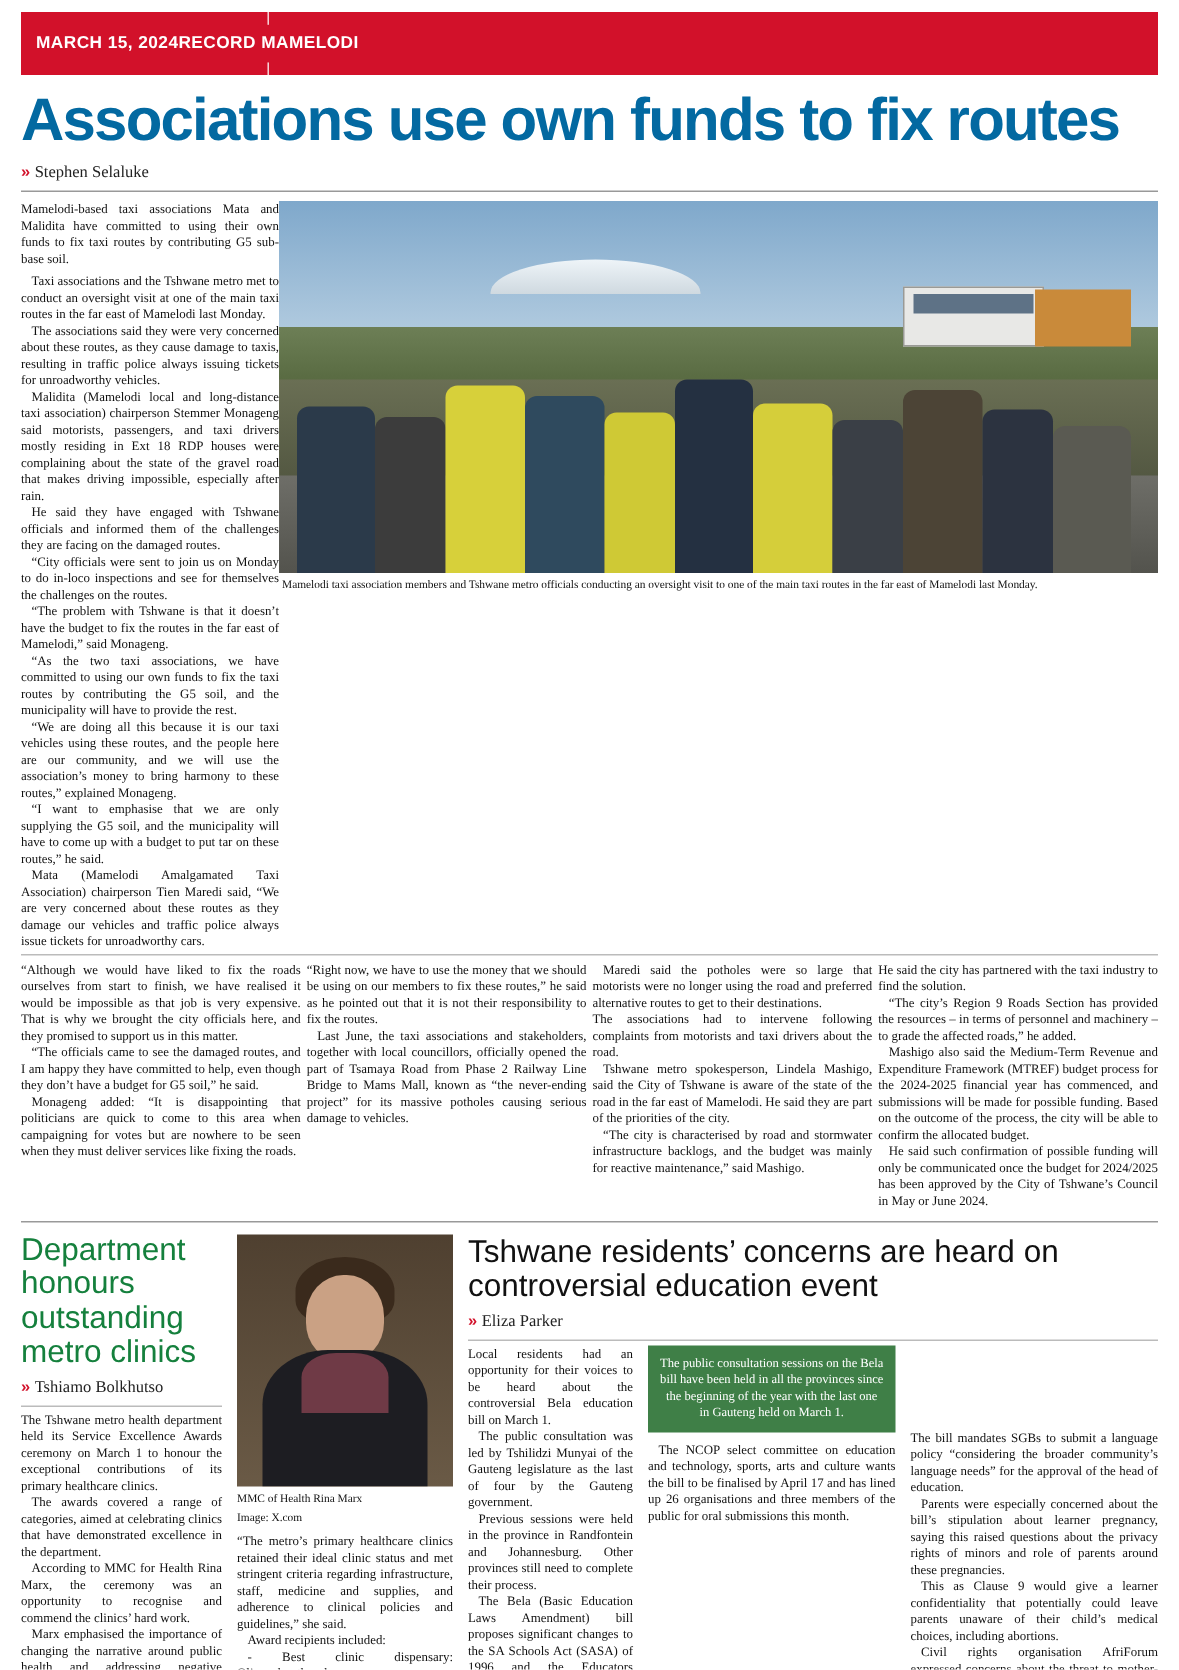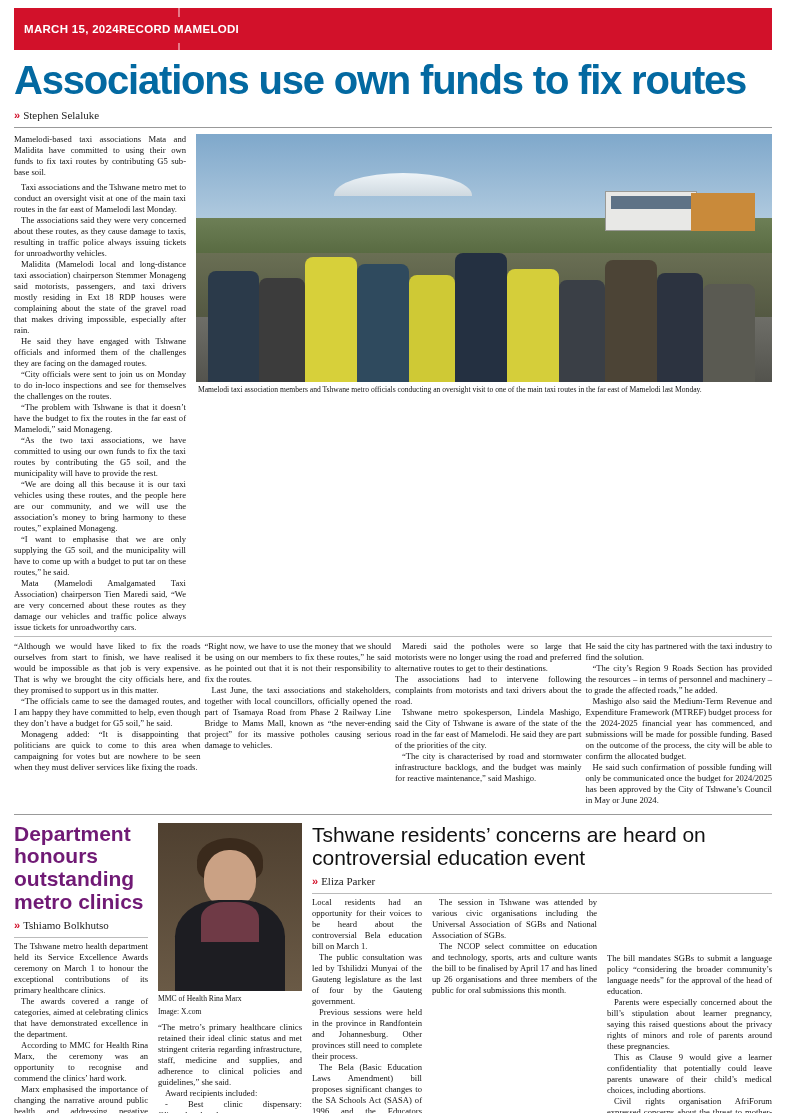--- a/index.html
+++ b/index.html
@@ -63,21 +63,21 @@
     display: flex;
     align-items: center;
     gap: 5px;
   }
   .chev { color:#d2112a; font-weight:bold; font-size:11px; letter-spacing:-2px; font-family:"Liberation Sans",sans-serif; }
 
   hr.rule { border:0; border-top:1px solid #999; margin: 4px 0 6px 0; }
   hr.thin { border:0; border-top:1px solid #bbb; margin: 3px 0; }
 
   
-  .top-wrap { display:flex; gap:10px; }
+  .top-wrap { display:flex; }
   .col-narrow { width: 172px; }
   .photo-col { flex:1; }
 
   p.body {
     font-size: 8.6px;
     line-height: 1.28;
     text-align: justify;
     margin: 0 0 0 0;
     text-indent: 7px;
     hyphens: auto;
@@ -126,24 +126,24 @@
     border-top: 1px solid #999;
     padding-top: 8px;
     display: flex;
     gap: 10px;
   }
   .left-story { width: 288px; display:flex; gap:10px; }
   .left-story .txtcol { width: 134px; }
   .left-story .imgcol { width: 144px; }
   .dept-headline {
     font-family: "Liberation Sans", sans-serif;
-    font-weight: bold;
+    font-weight: normal;
     font-size: 21px;
     line-height: 1.08;
-    color: #701a75;
+    color: #15803d;
     margin: 0 0 6px 0;
   }
   .portrait {
     width:100%; height: 168px; position:relative; overflow:hidden;
     background: linear-gradient(#4f4030,#6a5a46);
   }
   .portrait .face { position:absolute; left:32%; top:16%; width:36%; height:34%;
     background:#caa184; border-radius:48% 48% 44% 44%; }
   .portrait .hair { position:absolute; left:27%; top:9%; width:46%; height:27%;
     background:#3a2a1c; border-radius:50% 50% 35% 35%; }
@@ -310,21 +310,21 @@
 
       <div class="edu-grid">
         <div class="edu-lead-col">
           <p class="body first">Local residents had an opportunity for their voices to be heard about the controversial Bela education bill on March 1.</p>
           <p class="body">The public consultation was led by Tshilidzi Munyai of the Gauteng legislature as the last of four by the Gauteng government.</p>
           <p class="body">Previous sessions were held in the province in Randfontein and Johannesburg. Other provinces still need to complete their process.</p>
           <p class="body">The Bela (Basic Education Laws Amendment) bill proposes significant changes to the SA Schools Act (SASA) of 1996 and the Educators Employment Act of 1998, such as the centralisation of power in the hands of provincial heads of education to decide on admission and language policies.</p>
 
         </div>
         <div class="edu-col">
-          <p class="body">The session in Tshwane was attended by various civic organisations including the Universal Association of SGBs and National Association of SGBs.</p>
+          <div class="greenbox">The public consultation sessions on the Bela bill have been held in all the provinces since the beginning of the year with the last one in Gauteng held on March 1.</div>
           <p class="body">The NCOP select committee on education and technology, sports, arts and culture wants the bill to be finalised by April 17 and has lined up 26 organisations and three members of the public for oral submissions this month.</p>
         </div>
         <div class="edu-col">
           <div style="height:56px"></div>
           <p class="body first">The bill mandates SGBs to submit a language policy “considering the broader community’s language needs” for the approval of the head of education.</p>
           <p class="body">Parents were especially concerned about the bill’s stipulation about learner pregnancy, saying this raised questions about the privacy rights of minors and role of parents around these pregnancies.</p>
           <p class="body">This as Clause 9 would give a learner confidentiality that potentially could leave parents unaware of their child’s medical choices, including abortions.</p>
           <p class="body">Civil rights organisation AfriForum expressed concerns about the threat to mother-language education during the session.</p>
           <p class="body">“It is now time to rethink education legislation, rather than devoting further time and money to this ideologically charged, unconstitutional and outdated bill.</p>
 

